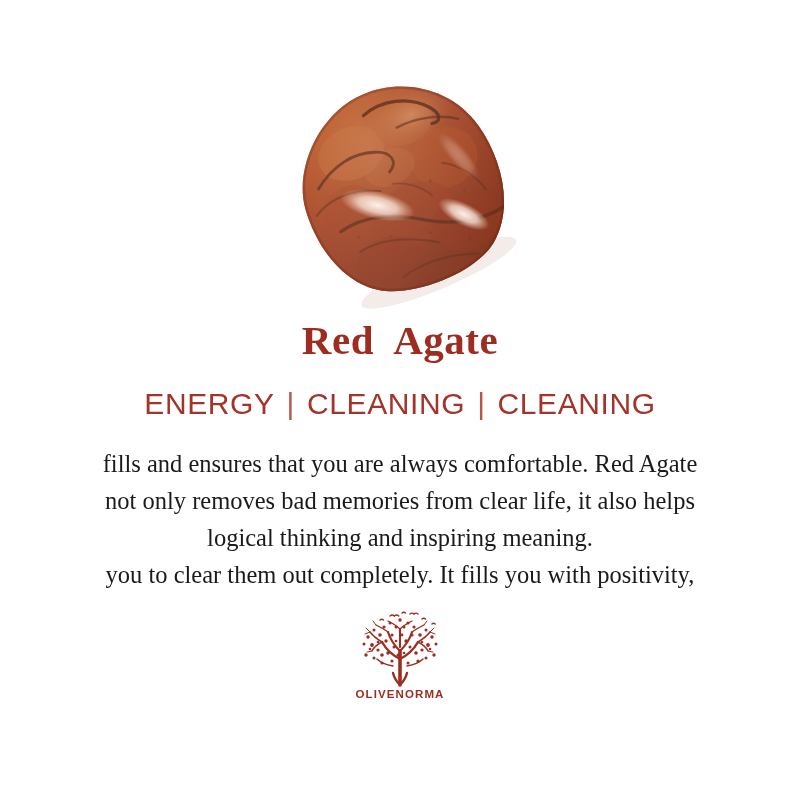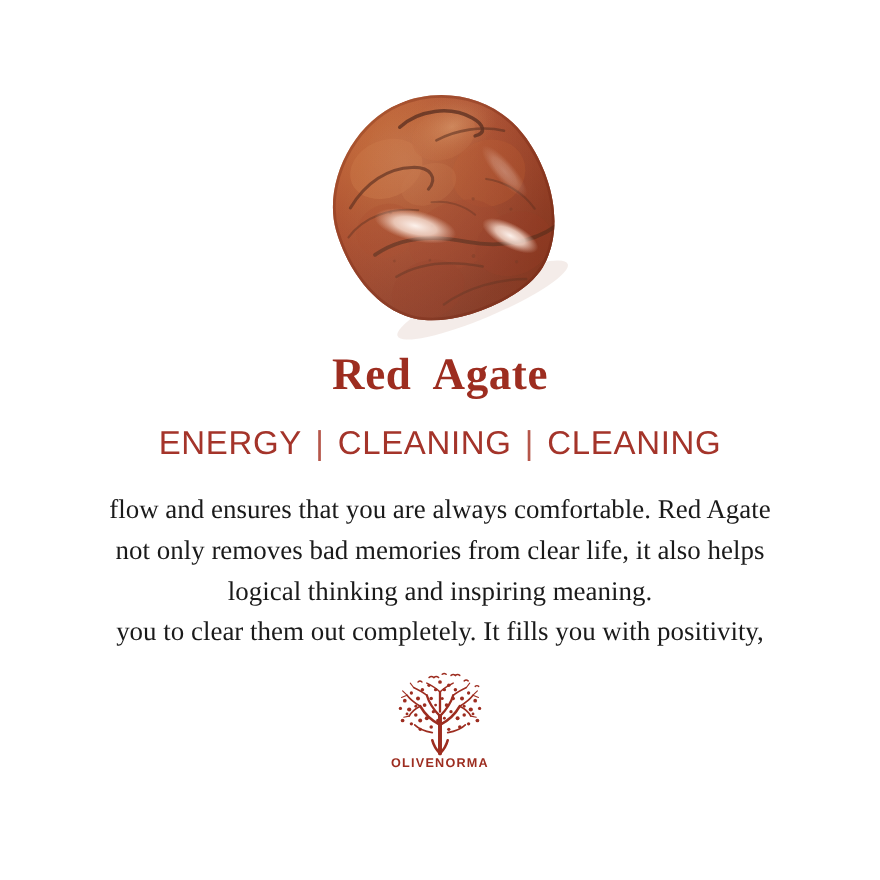--- a/index.html
+++ b/index.html
@@ -258,21 +258,21 @@
 
   <div class="keywords">
     <span class="kw">ENERGY</span>
     <span class="kw-sep">|</span>
     <span class="kw">CLEANING</span>
     <span class="kw-sep">|</span>
     <span class="kw">CLEANING</span>
   </div>
 
   <div class="description">
-    <span class="line">flow and ensures that you are always comfortable. Red Agate</span>
+    <span class="line">fills and ensures that you are always comfortable. Red Agate</span>
     <span class="line">not only removes bad memories from clear life, it also helps</span>
     <span class="line">logical thinking and inspiring meaning.</span>
     <span class="line">you to clear them out completely. It fills you with positivity,</span>
   </div>
 
   <div class="logo">
     <span class="logo-mark">
       <svg class="logo-mark" viewBox="0 0 96 76" xmlns="http://www.w3.org/2000/svg" aria-label="Olivenorma tree logo">
         <g stroke="#9d2d20" fill="none" stroke-linecap="round">
 

